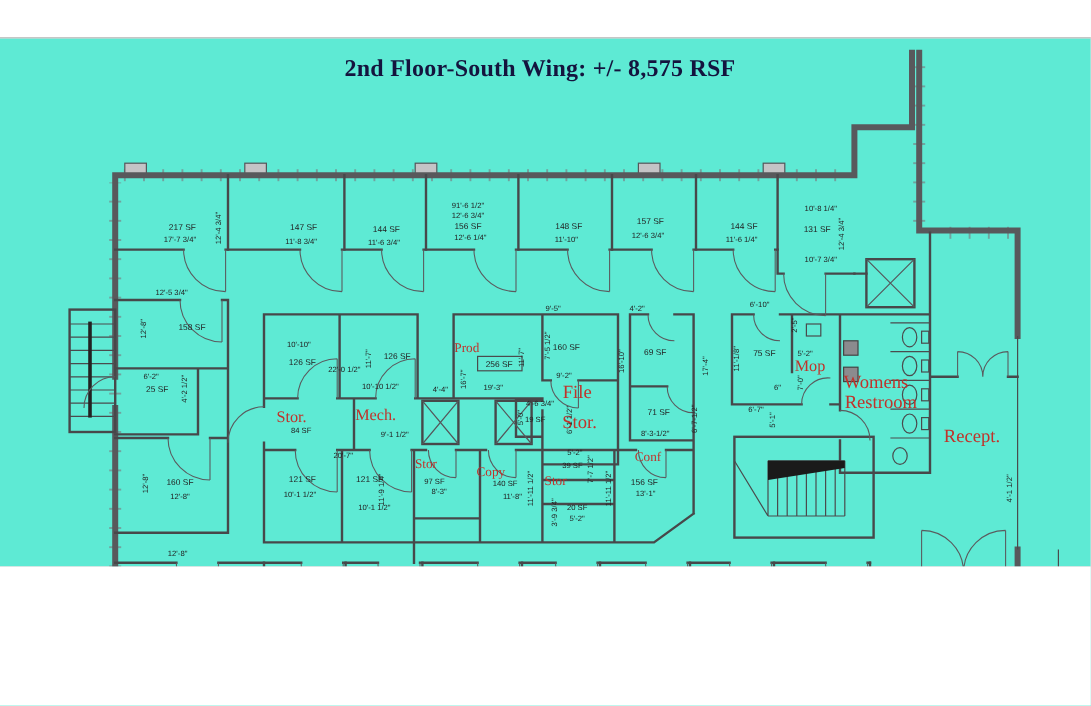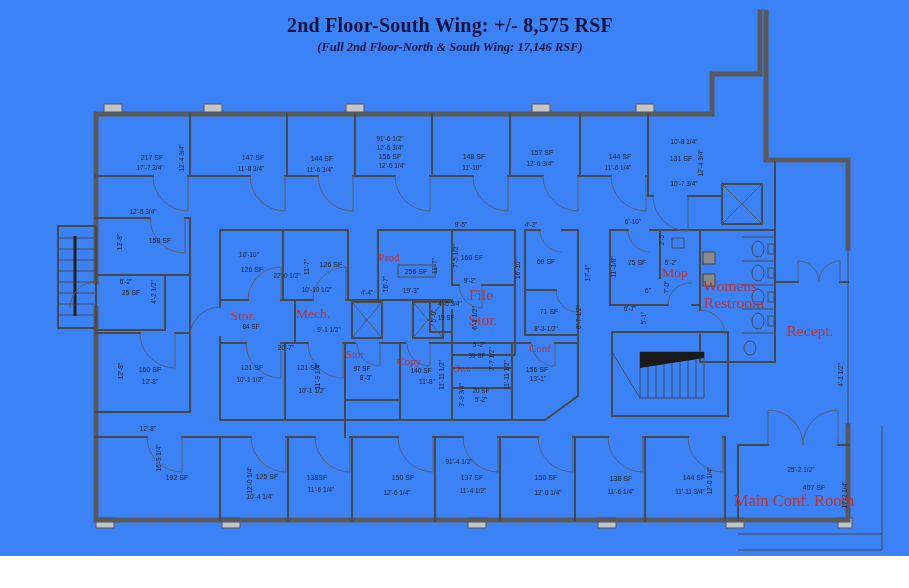--- a/index.html
+++ b/index.html
@@ -1,17 +1,17 @@
 <!DOCTYPE html>
 <html><head>
 <meta charset="utf-8">
 <style>
   html,body{margin:0;padding:0;background:#fff;}
-  #stage{position:relative;width:909px;height:556px;background:#3b82f6;outline:1px solid #b9b9b9;overflow:hidden;
-         font-family:"Liberation Sans",sans-serif;}
+  #stage{position:relative;width:909px;height:440px;background:#5eead4;outline:1px solid #b9b9b9;overflow:hidden;
+         font-family:"Liberation Sans",sans-serif;margin-top:32px;}
   #titleblock{position:absolute;left:130px;top:14px;width:640px;text-align:center;}
   #main-title{font-family:"Liberation Serif",serif;font-weight:bold;font-size:20px;color:#14143e;letter-spacing:.2px;}
   #sub-title{font-family:"Liberation Serif",serif;font-weight:bold;font-style:italic;font-size:12.5px;color:#14143e;margin-top:3px;}
   svg{position:absolute;left:0;top:0;}
   svg text{text-anchor:middle;fill:#222;}
   .d{font-size:6.4px;}
   .sf{font-size:7px;}
   .red{font-family:"Liberation Serif",serif;fill:#c0332b;}
   .r1{font-size:11px;}
   .r2{font-size:13.5px;}
@@ -24,21 +24,20 @@
   .fx{stroke:#4a4b4d;stroke-width:1;fill:none;}
   .pil{fill:#c4c4c6;stroke:#55565a;stroke-width:1;}
 </style>
 </head>
 <body>
 
 <div id="stage">
 
   <div id="titleblock">
     <div id="main-title">2nd Floor-South Wing: +/- 8,575 RSF</div>
-    <div id="sub-title">(Full 2nd Floor-North &amp; South Wing: 17,146 RSF)</div>
   </div>
 
   <svg width="909" height="588" viewBox="0 0 909 588">
     <defs>
       <pattern id="wtk" width="16" height="10" patternUnits="userSpaceOnUse">
         <path d="M8,0V10" stroke="#7a7a7e" stroke-width="1"></path>
       </pattern>
       <pattern id="wtkv" width="10" height="16" patternUnits="userSpaceOnUse">
         <path d="M0,8H10" stroke="#7a7a7e" stroke-width="1"></path>
       </pattern>

